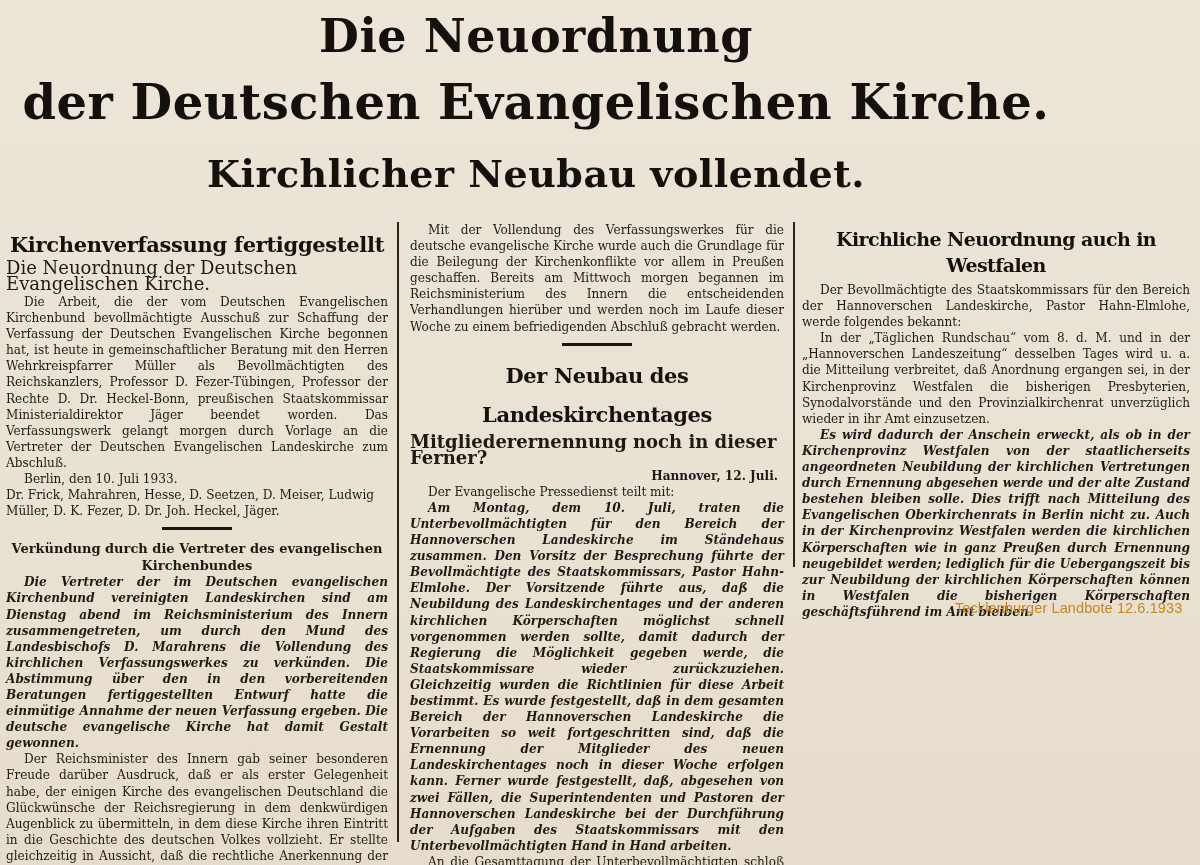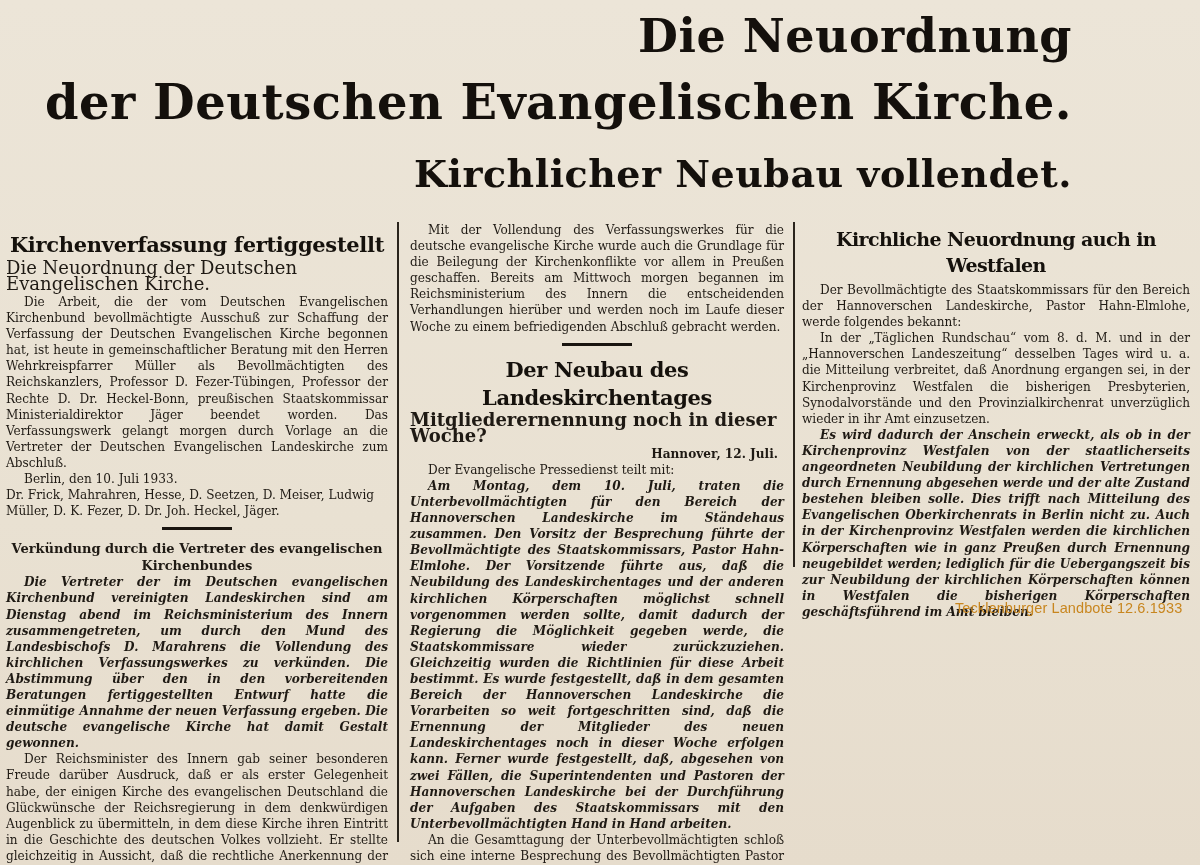--- a/index.html
+++ b/index.html
@@ -8,21 +8,21 @@
     background: #ebe3d5;
     position: relative;
     font-family: "DejaVu Serif", serif;
     color: #1f1a14;
   }
   .page {
     position: absolute; left: 0; top: 0; width: 1200px; height: 865px;
     background: linear-gradient(180deg, #ece5d8 0%, #e9e1d2 60%, #e6dccc 100%);
   }
   .headline {
-    position: absolute; left: 0; width: 1072px; text-align: right;
+    position: absolute; left: 0; width: 1072px; text-align: center;
     font-family: "DejaVu Serif", serif; font-weight: bold; color: #14100c;
     letter-spacing: 0.5px;
   }
   .h1 { top: 8px; font-size: 46px; line-height: 56px; }
   .h2 { top: 72px; font-size: 48px; line-height: 60px; }
   .h3 { top: 150px; font-size: 38px; line-height: 48px; }
 
   .col { position: absolute; top: 222px; font-size: 12.1px; line-height: 16.1px; text-align: justify; }
   .col p { margin: 0; text-indent: 18px; }
   .col1 { left: 6px; width: 382px; }
@@ -38,21 +38,21 @@
     color: #15110c;
   }
   .col1 .sub-head.big { font-size: 21px; line-height: 26px; margin-top: 10px; margin-bottom: 2px; letter-spacing: -0.3px; }
   .deck { text-align: left; font-size: 18px; line-height: 16px; margin: 0 0 2px 0; }
   .dateline { text-align: right; font-weight: bold; margin-right: 6px; }
   .signoff { text-indent: 14px; }
   .signers { text-align: left; text-indent: 0 !important; }
   .short-rule { width: 70px; height: 3px; background: #1a1510; margin: 8px auto 10px auto; }
   .bold-text p, .bold-text { font-weight: bold; font-style: italic; }
   .sec-head { font-weight: bold; font-size: 13px; line-height: 17px; text-align: center; margin: 0; }
-  .col2 .sub-head.big { font-size: 21px; line-height: 28px; margin-top: 0; letter-spacing: -0.4px; }
+  .col2 .sub-head.big { font-size: 21px; line-height: 39px; margin-top: 0; letter-spacing: -0.4px; }
   .col2 .deck { font-weight: bold; }
   .col3 .sub-head.big { font-size: 19px; line-height: 26px; margin-top: 4px; margin-bottom: 4px; letter-spacing: -0.6px; }
   .source {
     position: absolute; left: 955px; top: 600px;
     font-family: "Liberation Sans", sans-serif; font-size: 14.5px; color: #c8861f;
     letter-spacing: 0.1px;
   }
 </style>
 </head>
 <body>
@@ -76,21 +76,21 @@
     </div>
     <p>Der Reichsminister des Innern gab seiner besonderen Freude darüber Ausdruck, daß er als erster Gelegenheit habe, der einigen Kirche des evangelischen Deutschland die Glückwünsche der Reichsregierung in dem denkwürdigen Augenblick zu übermitteln, in dem diese Kirche ihren Eintritt in die Geschichte des deutschen Volkes vollzieht. Er stellte gleichzeitig in Aussicht, daß die rechtliche Anerkennung der neuen kirchlichen Verfassung durch Reichsgesetz noch in dieser Woche erfolgen werde.</p>
   </div>
 
   <div class="vrule vr1"></div>
 
   <div class="col col2">
     <p>Mit der Vollendung des Verfassungswerkes für die deutsche evangelische Kirche wurde auch die Grundlage für die Beilegung der Kirchenkonflikte vor allem in Preußen geschaffen. Bereits am Mittwoch morgen begannen im Reichsministerium des Innern die entscheidenden Verhandlungen hierüber und werden noch im Laufe dieser Woche zu einem befriedigenden Abschluß gebracht werden.</p>
     <div class="short-rule"></div>
     <div class="sub-head big">Der Neubau des Landeskirchentages</div>
-    <div class="deck">Mitgliederernennung noch in dieser Woche?</div>
+    <div class="deck">Mitgliederernennung noch in dieser Ferner?</div>
     <div class="dateline">Hannover, 12. Juli.</div>
     <p>Der Evangelische Pressedienst teilt mit:</p>
     <div class="bold-text">
       <p>Am Montag, dem 10. Juli, traten die Unterbevollmächtigten für den Bereich der Hannoverschen Landeskirche im Ständehaus zusammen. Den Vorsitz der Besprechung führte der Bevollmächtigte des Staatskommissars, Pastor Hahn-Elmlohe. Der Vorsitzende führte aus, daß die Neubildung des Landeskirchentages und der anderen kirchlichen Körperschaften möglichst schnell vorgenommen werden sollte, damit dadurch der Regierung die Möglichkeit gegeben werde, die Staatskommissare wieder zurückzuziehen. Gleichzeitig wurden die Richtlinien für diese Arbeit bestimmt. Es wurde festgestellt, daß in dem gesamten Bereich der Hannoverschen Landeskirche die Vorarbeiten so weit fortgeschritten sind, daß die Ernennung der Mitglieder des neuen Landeskirchentages noch in dieser Woche erfolgen kann. Ferner wurde festgestellt, daß, abgesehen von zwei Fällen, die Superintendenten und Pastoren der Hannoverschen Landeskirche bei der Durchführung der Aufgaben des Staatskommissars mit den Unterbevollmächtigten Hand in Hand arbeiten.</p>
     </div>
     <p>An die Gesamttagung der Unterbevollmächtigten schloß sich eine interne Besprechung des Bevollmächtigten Pastor Hahn mit den Obmännern der einzelnen Wahlkreise an. Danach fanden Sonderbesprechungen der einzelnen Kommissionen statt.</p>
   </div>
 
   <div class="vrule vr2"></div>
 

